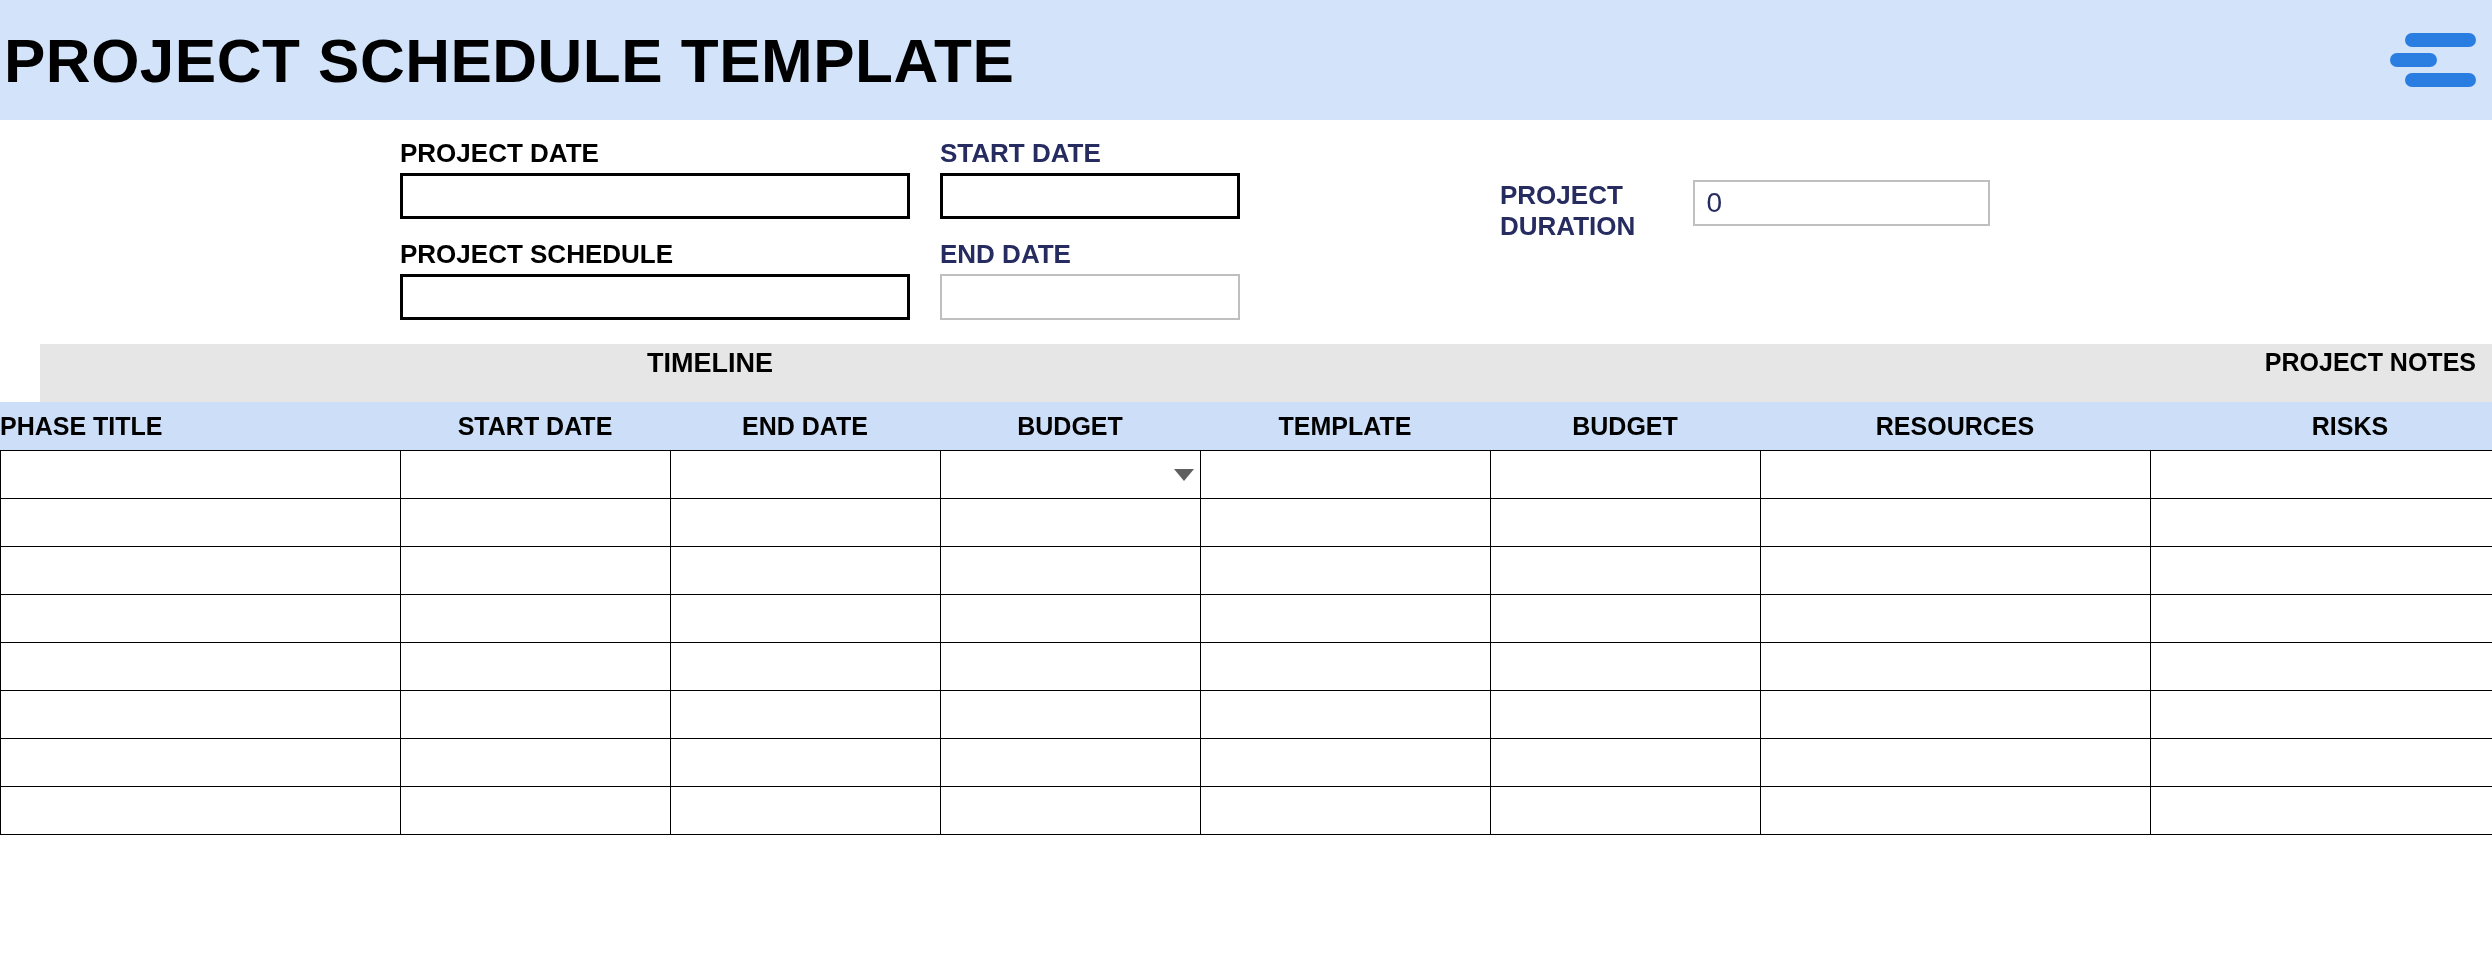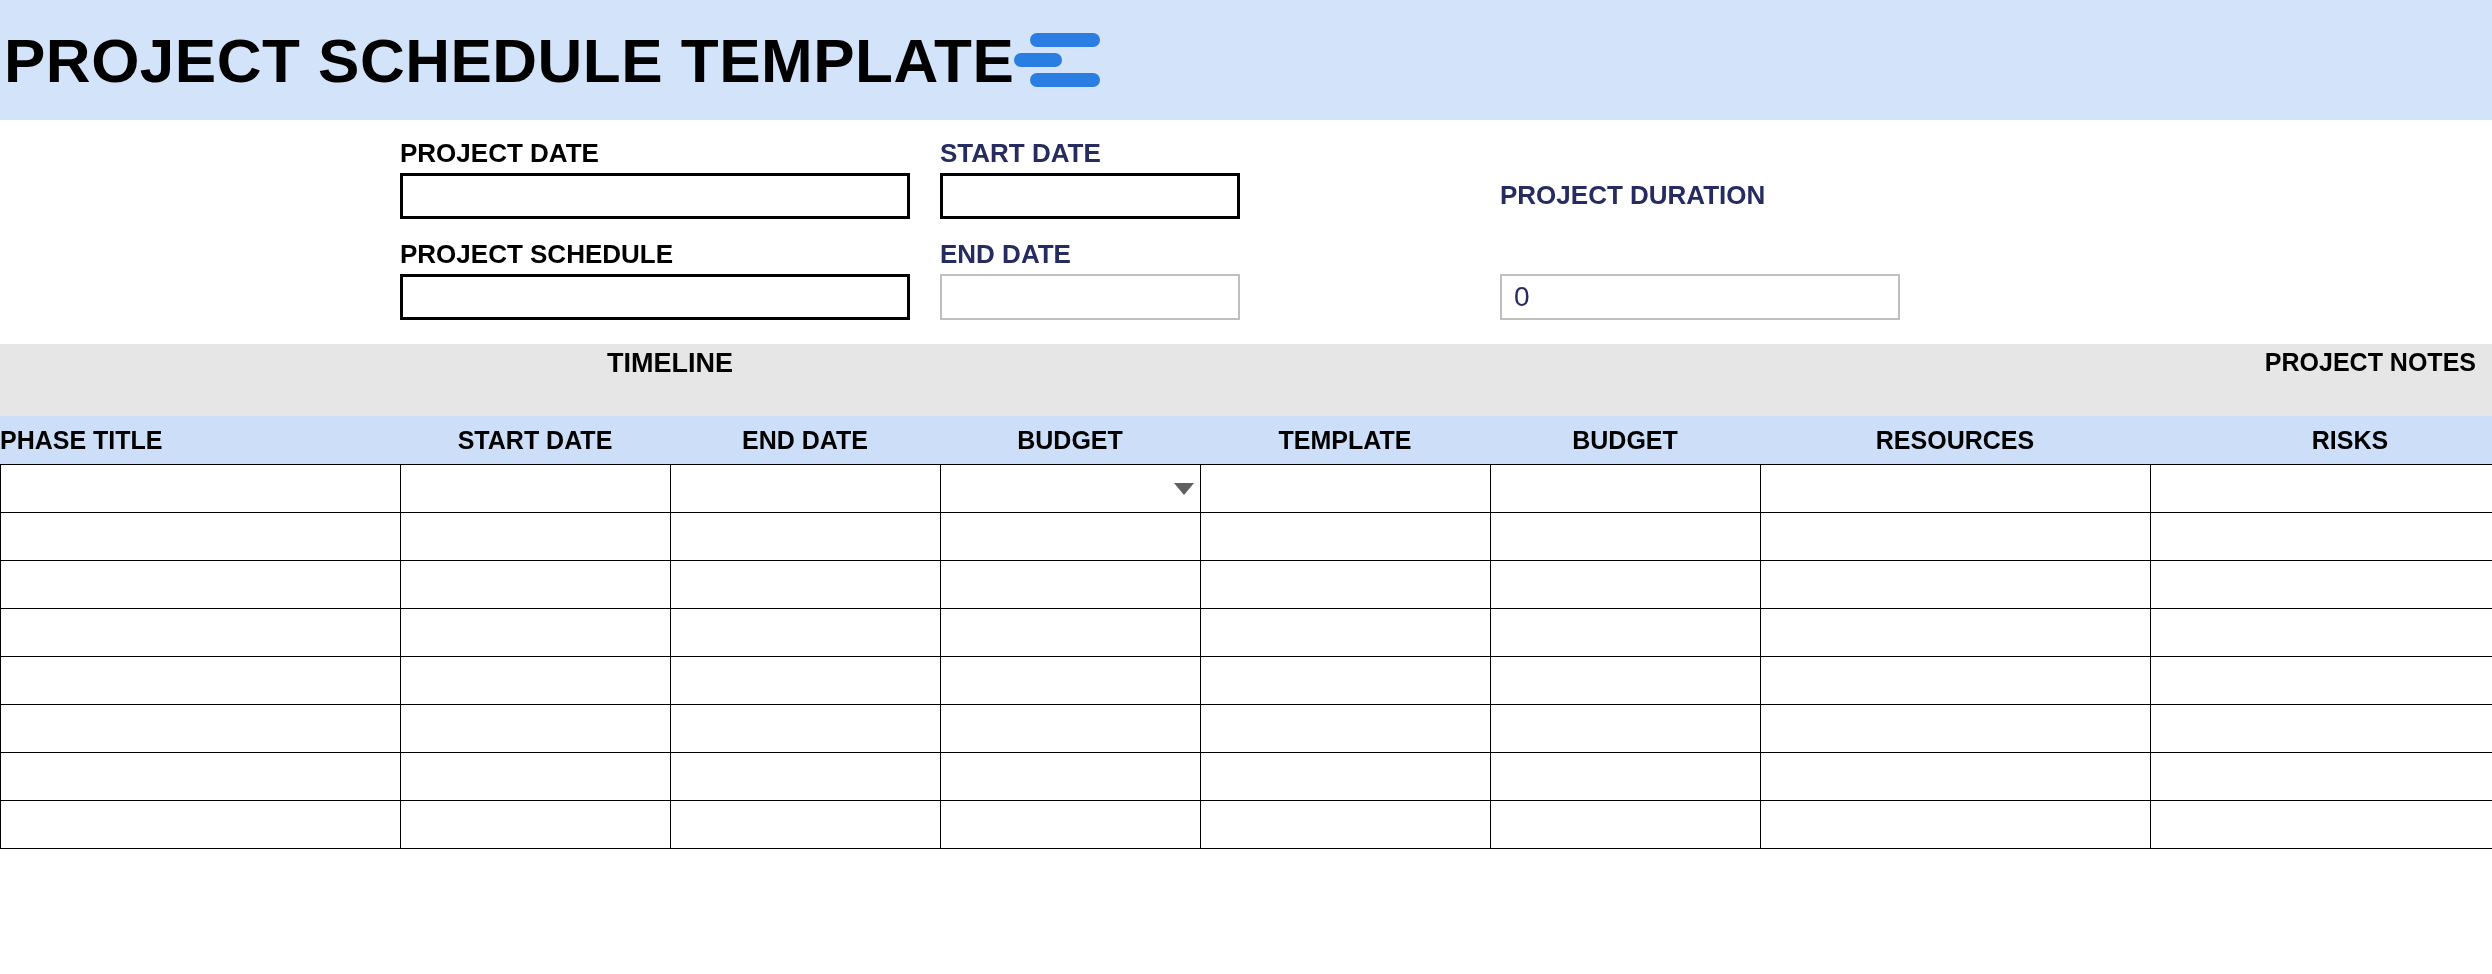--- a/index.html
+++ b/index.html
@@ -7,20 +7,21 @@
     font-family: Arial, Helvetica, sans-serif;
     background: #fff;
     width: 2492px;
     color: #000;
   }
   .title-bar {
     background: #d3e3f9;
     height: 120px;
     display: flex;
     align-items: center;
+    justify-content: space-between;
     padding: 0 16px 0 0;
   }
   .title-bar h1 {
     font-size: 62px;
     font-weight: 800;
     letter-spacing: 0.5px;
     padding-left: 4px;
   }
   .logo {
     display: flex;
@@ -73,30 +74,31 @@
   .field-box.duration {
     border: 2px solid #bfbfbf;
     color: #262b60;
     font-size: 28px;
     display: flex;
     align-items: center;
     padding-left: 12px;
     width: 400px;
   }
   .stack2 { display:flex; flex-direction:column; gap: 20px; }
-  .duration-wrap { display:flex; flex-direction:column; justify-content:space-between; height: 100%; padding-top: 42px;}
+  .duration-wrap { display:flex; justify-content:space-between; height: 100%; padding-top: 42px;}
   .duration-wrap .field-label { margin-bottom: 40px; }
 
   .header-row {
     display: grid;
     grid-template-columns: 400px 270px 270px 260px 290px 270px 390px 400px;
     background: #e6e6e6;
-    height: 72px;
+    height: 58px;
     align-items: flex-end;
     position: relative;
+    margin-left: 40px;
   }
   .header-row .hh {
     font-size: 27px;
     font-weight: 800;
     text-align: center;
     padding-bottom: 6px;
   }
   .timeline-label {
     position: absolute;
     left: 400px;

